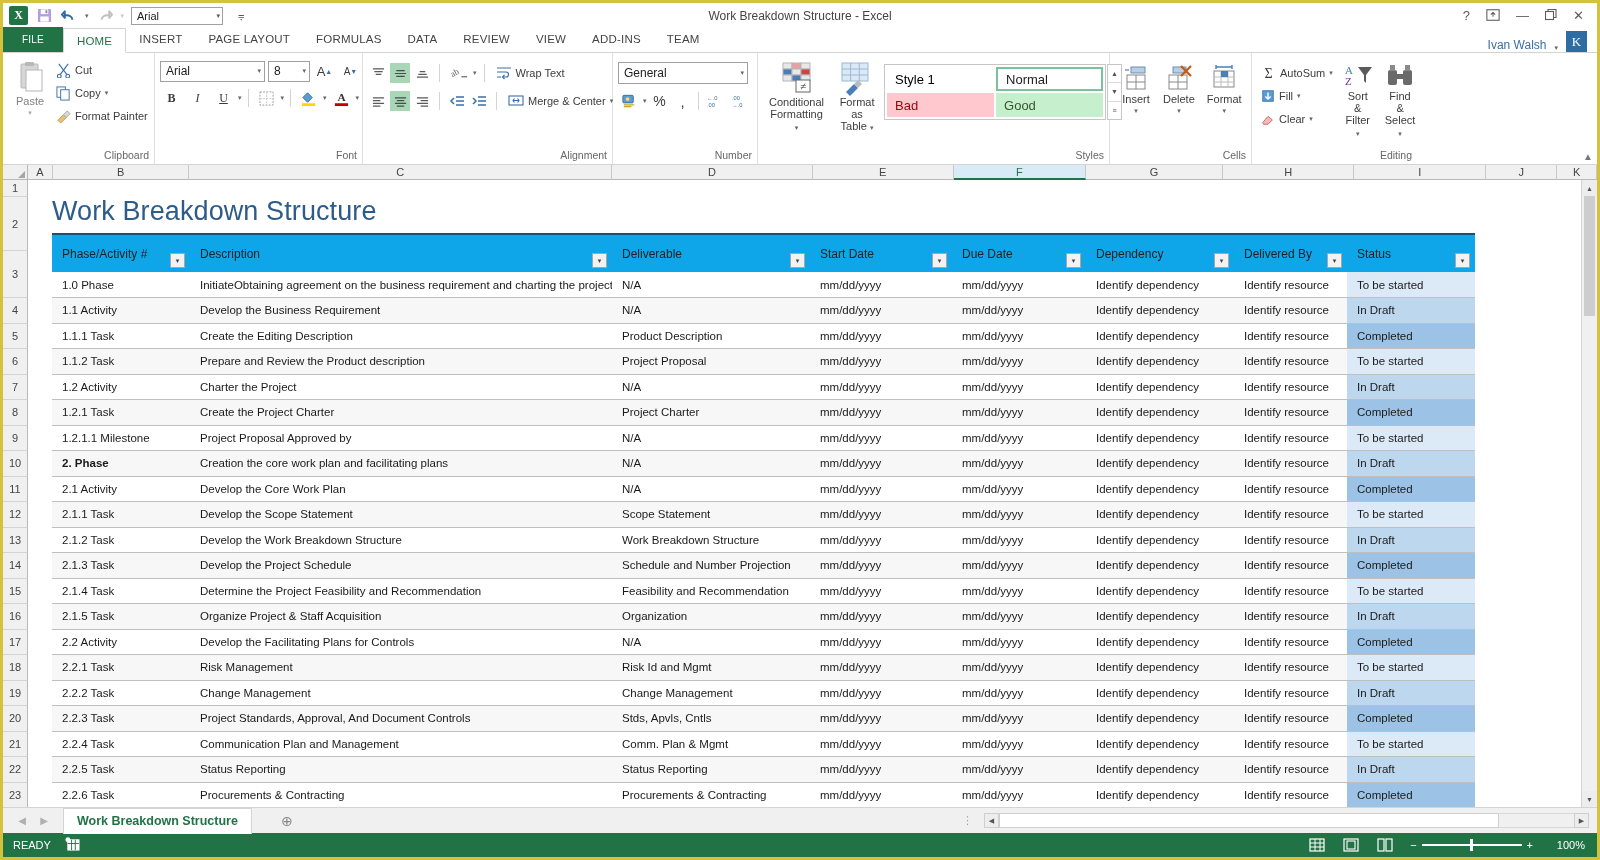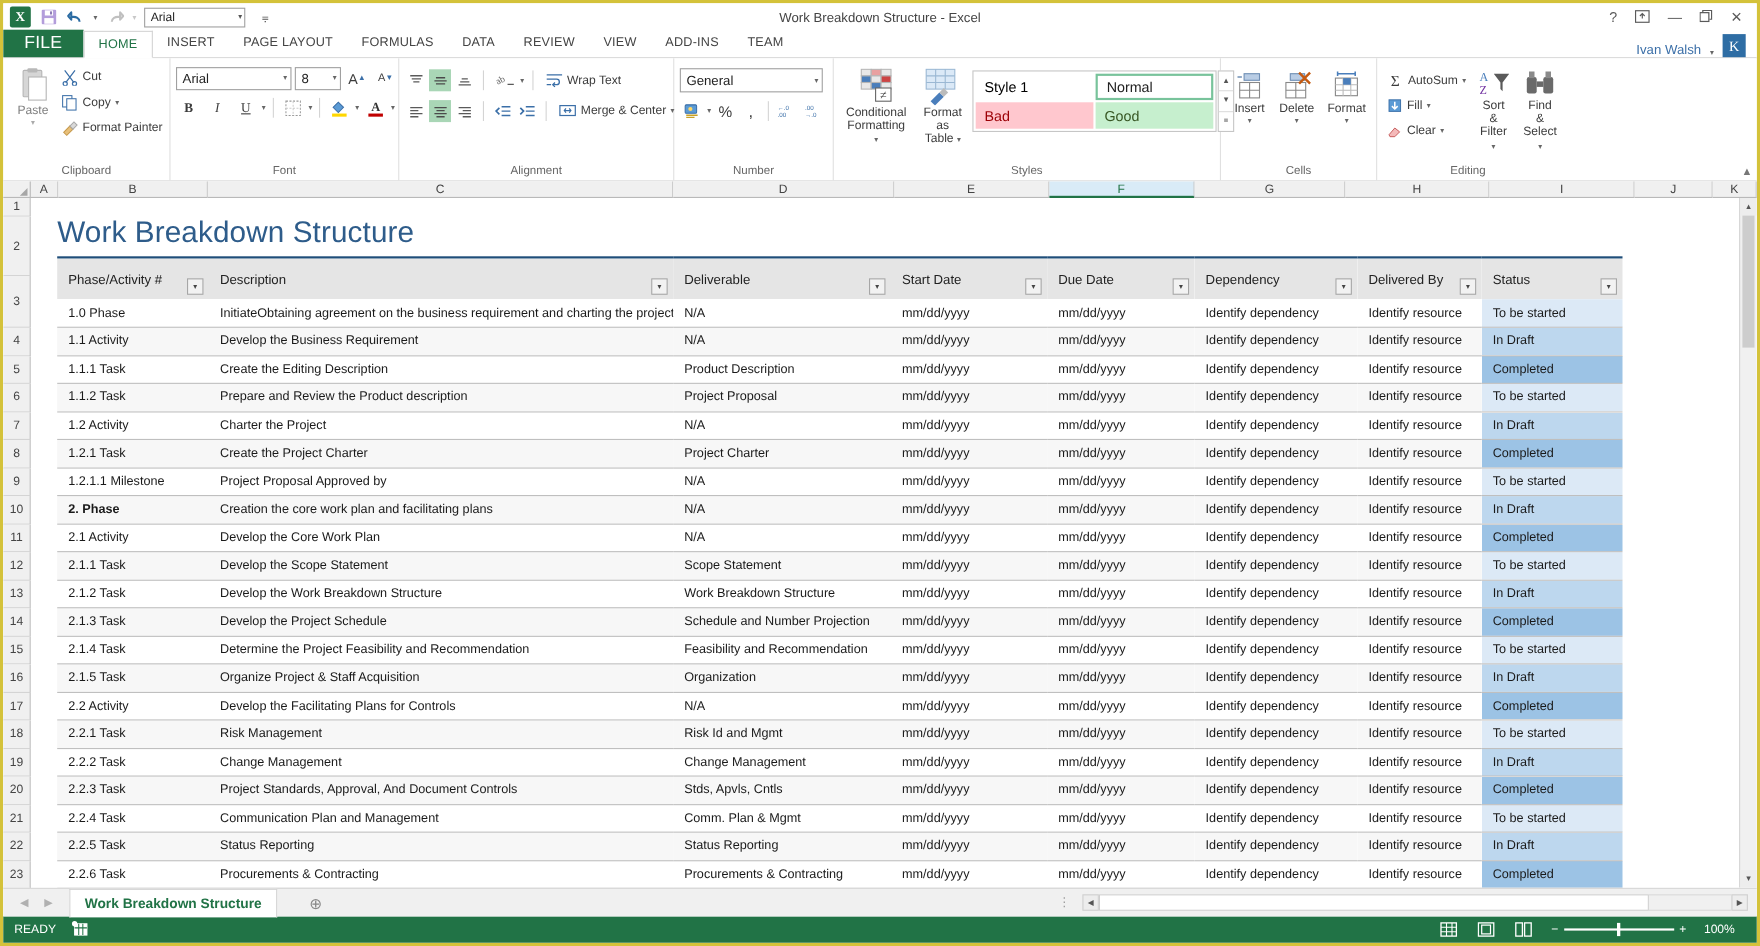--- a/index.html
+++ b/index.html
@@ -54,21 +54,21 @@
   .tabs {
     height: 25px; flex: 0 0 25px;
     display: flex; align-items: flex-end;
     background: #ffffff; position: relative;
     border-bottom: 1px solid #d4d4d4;
   }
   .tab {
     font-size: 11.5px; color: #444; padding: 0 13px;
     height: 25px; line-height: 25px; letter-spacing: .2px;
   }
-  .tab.file { background: #217346; color: #fff; font-size: 16px; padding: 0 19px; }
+  .tab.file { background: #217346; color: #fff; font-size: 10px; padding: 0 19px; }
   .tab.active {
     background: #fff; color: #217346;
     border: 1px solid #d4d4d4; border-bottom: 1px solid #fff;
     position: relative; top: 1px; z-index: 2;
   }
   .account {
     margin-left: auto; display:flex; align-items:flex-end; gap:8px;
     padding-right: 10px; font-size: 12px; color: #3b6fa8;
   }
   .acct-k {
@@ -83,21 +83,21 @@
     background: #ffffff; border-bottom: 1px solid #d4d4d4;
     display: flex; align-items: stretch;
     position: relative;
   }
   .grp {
     display: flex; flex-direction: column; position: relative;
     border-right: 1px solid #e0e0e0; padding: 4px 5px 0 5px;
   }
   .grp-body { flex: 1; display: flex; align-items: flex-start; }
   .grp-label {
-    text-align: center; font-size: 10.5px; color: #666;
+    text-align: right; font-size: 10.5px; color: #666;
     height: 15px; line-height: 13px; position: relative;
   }
   .btn-big {
     display:flex; flex-direction:column; align-items:center; justify-content:flex-start;
     font-size: 11px; color:#3c3c3c; padding: 2px 6px; cursor:pointer; text-align:center;
     line-height: 12px;
   }
   .btn-sm {
     display:flex; align-items:center; gap:4px; font-size: 11px;
     color:#3c3c3c; padding: 1px 4px; cursor:pointer; white-space:nowrap; height:22px;
@@ -171,21 +171,21 @@
   .cells { flex:1; position:relative; overflow:hidden; background:#fff; }
 
   
   .sheet-pad { padding-left: 24px; padding-top: 0; }
   .wbs-title {
     font-size: 27px; color:#2e5c8a; font-weight:normal;
     padding-top: 16px; padding-bottom: 6px; letter-spacing:.1px;
   }
   table.wbs { border-collapse: collapse; width: 1418px; table-layout: fixed; }
   table.wbs thead th {
-    background:#e5e5e5; border-top: 2px solid #1f4e79;
+    background:#0ea5e9; border-top: 2px solid #1f4e79;
     height: 38px; font-size: 12px; color:#222; font-weight: normal;
     text-align:left; padding-left: 10px; position:relative; vertical-align:middle;
   }
   .filt {
     position:absolute; right:5px; bottom:4px; width:15px; height:15px;
     background:#f2f2f2; border:1px solid #a6a6a6;
     display:flex; align-items:center; justify-content:center;
     font-size:7px; color:#444; cursor:pointer;
   }
   table.wbs td {
@@ -233,21 +233,21 @@
   
   .statusbar {
     flex:0 0 24px; height:24px; background:#217346; color:#fff;
     display:flex; align-items:center; font-size:11px; padding-left:10px; gap:14px;
   }
   .sb-right { margin-left:auto; display:flex; align-items:center; gap:16px; padding-right:12px;}
   .vbtn { width:18px; height:16px; display:flex; align-items:center; justify-content:center; cursor:pointer;}
   .zoomslider { display:flex; align-items:center; gap:5px; }
   .zs-track { width:100px; height:2px; background:#fff; position:relative; }
   .zs-thumb { position:absolute; left:48px; top:-5px; width:3px; height:12px; background:#fff; }
-  .zpct { width:36px; }
+  .zpct { width:36px; text-align:right; }
 </style>
 </head>
 <body>
 
 <div class="app">
 
   <div class="titlebar">
     <div class="qat">
       <div class="xl-logo">X</div>
       <div class="qat-ico">

